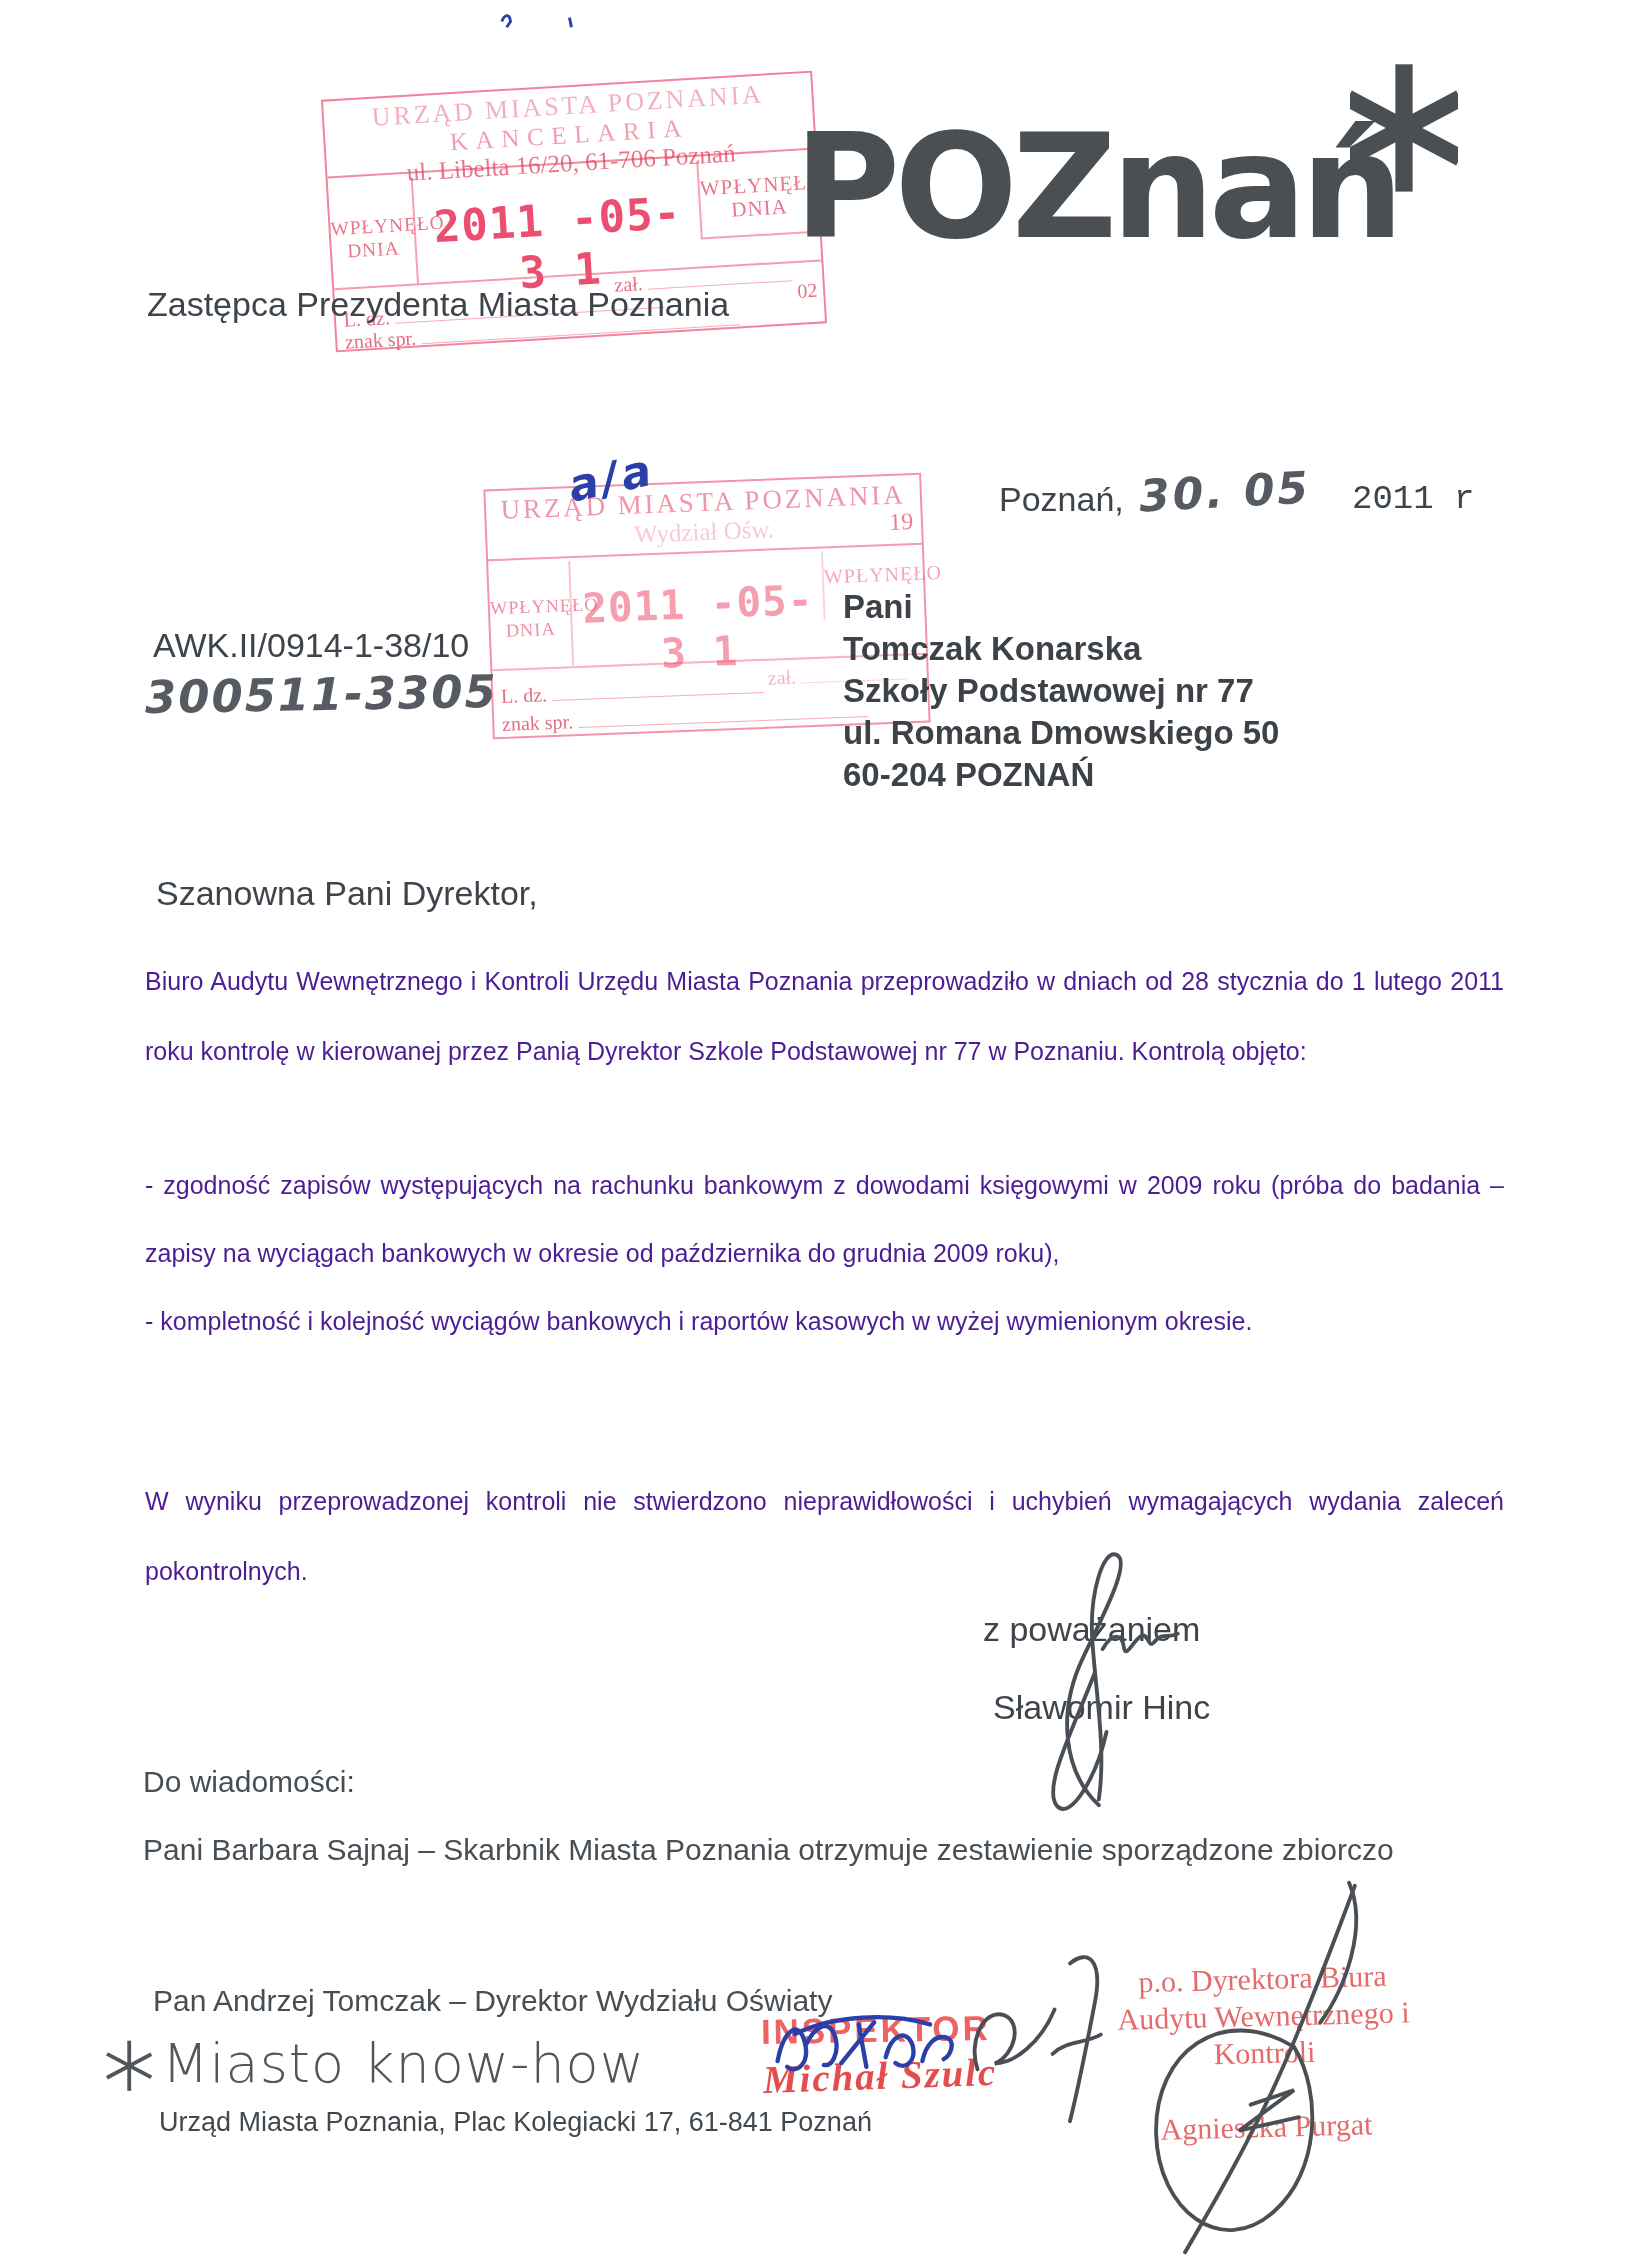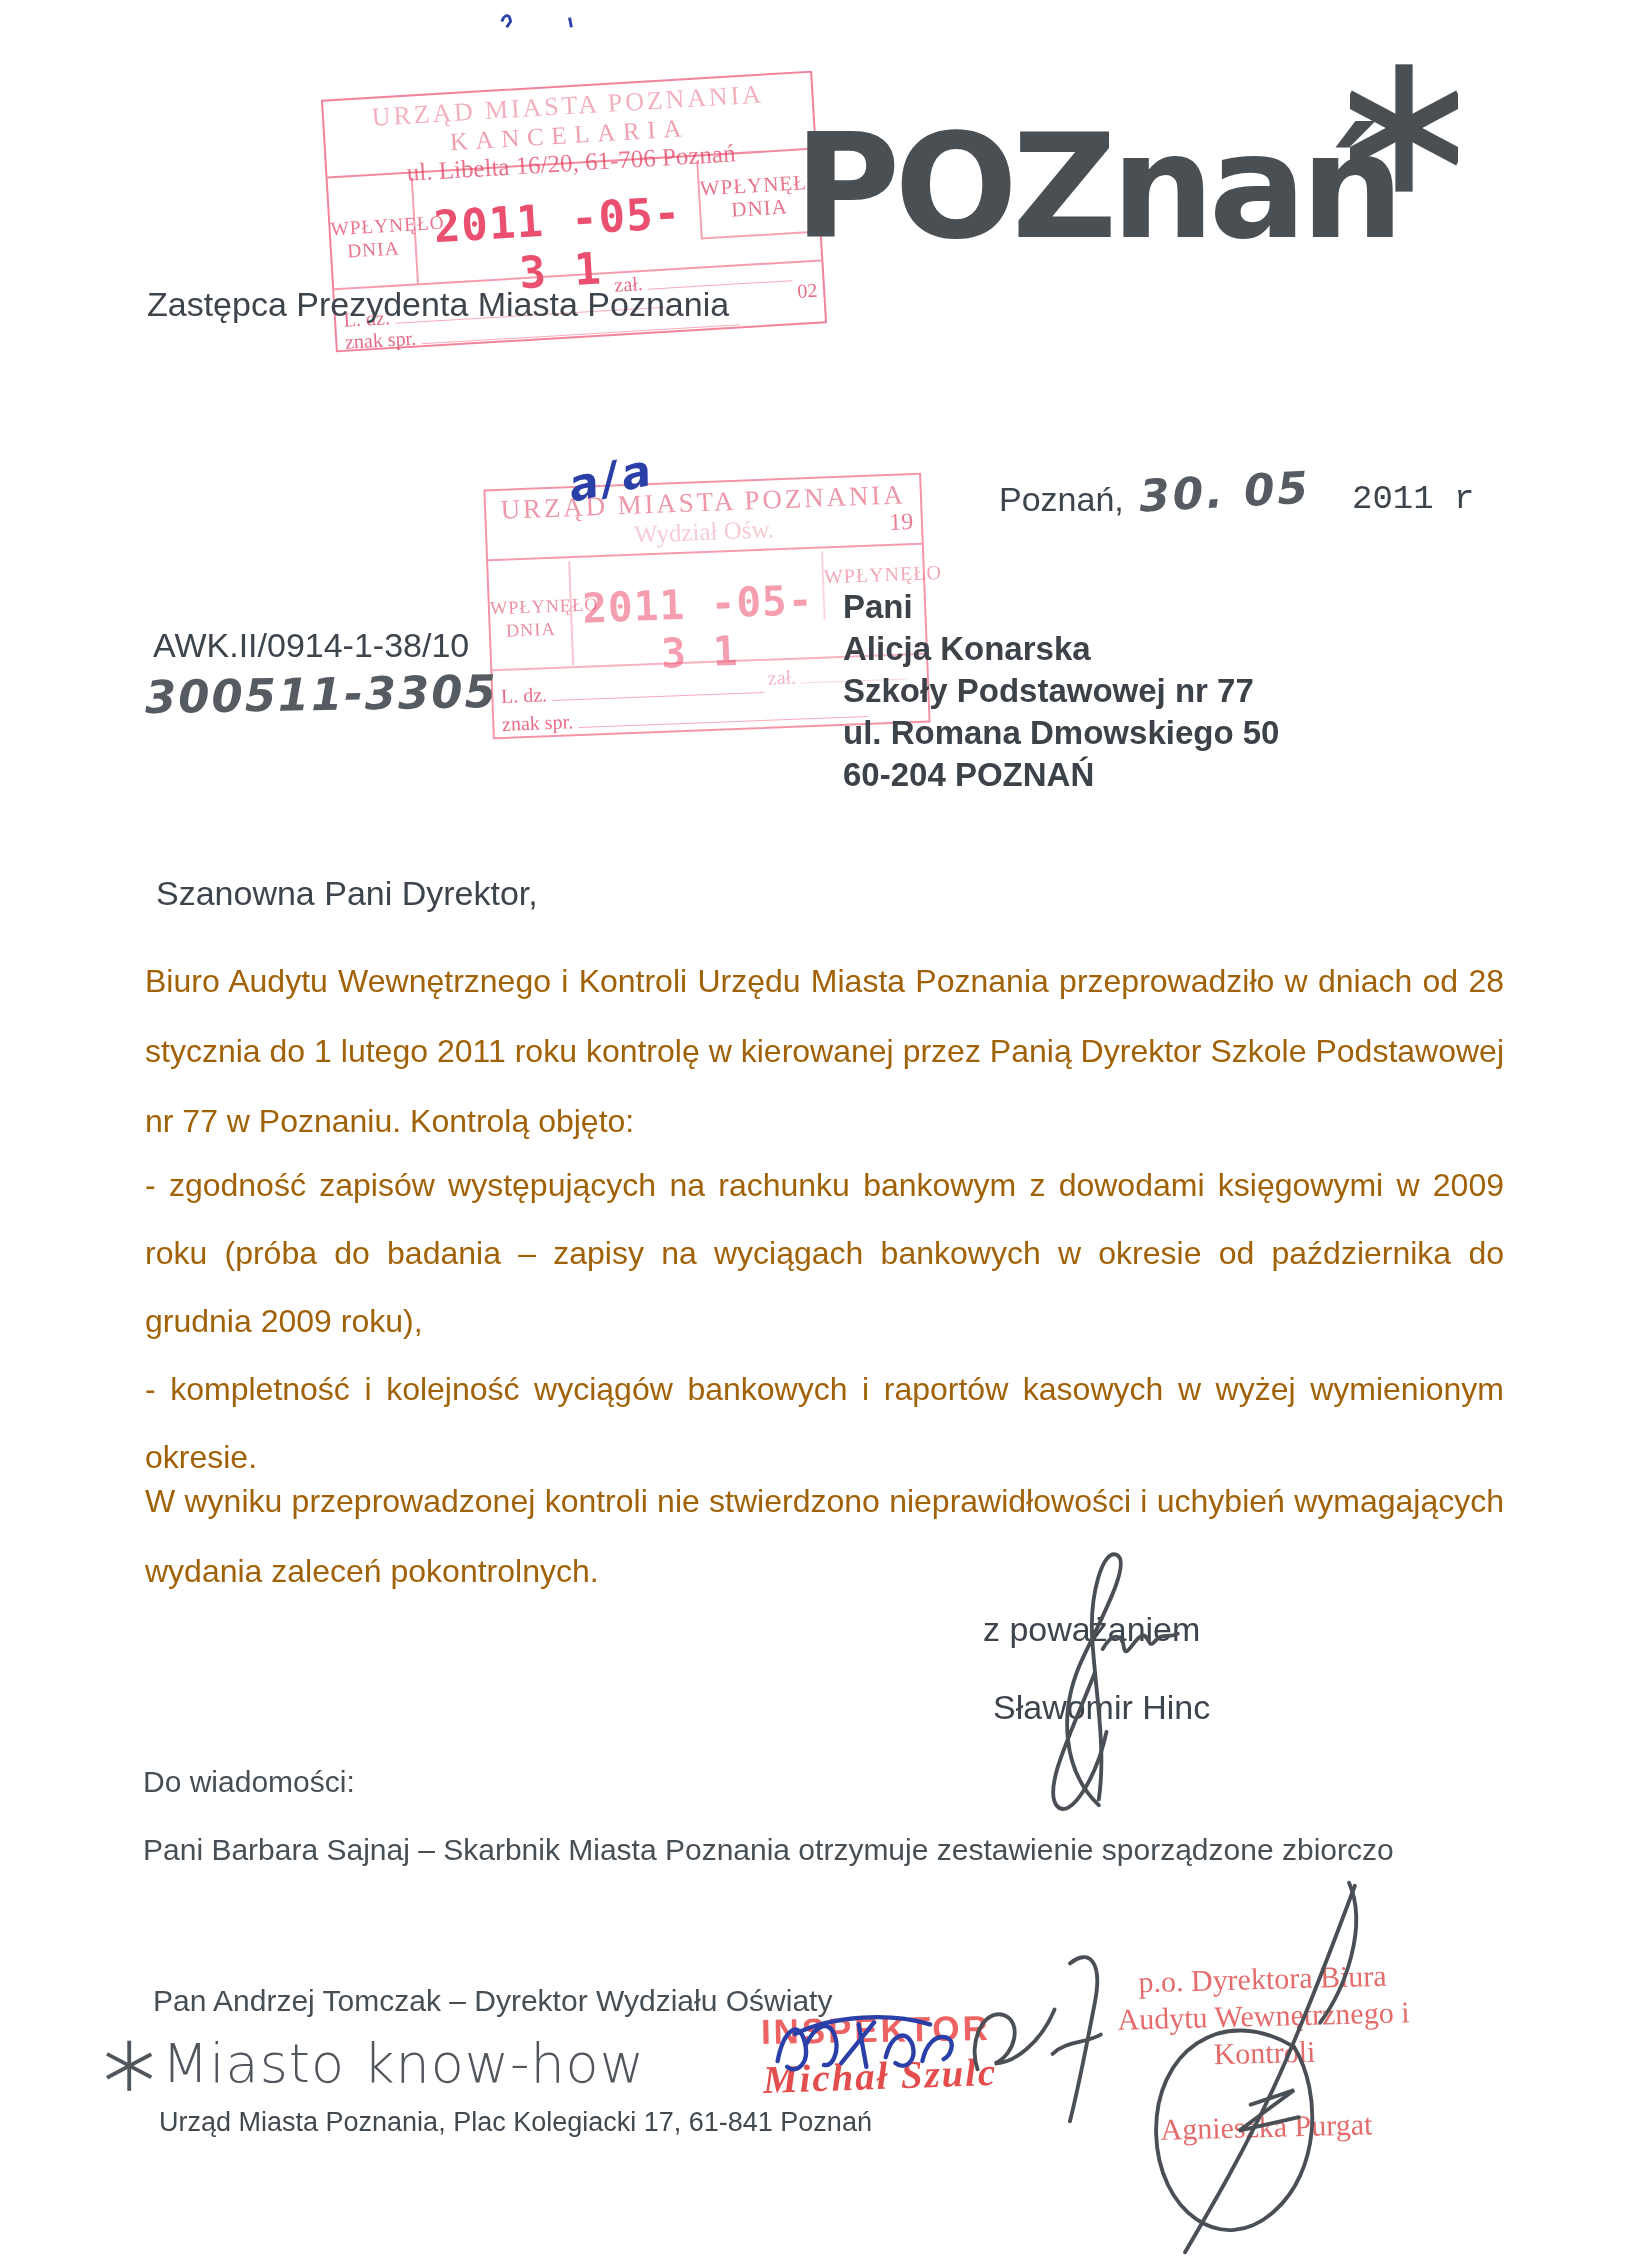--- a/index.html
+++ b/index.html
@@ -22,21 +22,21 @@
   .s-head{ text-align:center; }
   .s-head .l1{font-size:26px; letter-spacing:2.9px; opacity:.45;}
   .s-head .l2{font-size:25px; letter-spacing:7.7px; opacity:.55;}
   .s-head .l3{font-size:25px; opacity:.8;}
   .wpl{font-size:19.3px; text-align:center; line-height:23px; opacity:.8; letter-spacing:1px;}
   .stamp-date{font-family:"DejaVu Sans Mono", monospace; font-weight:bold; font-size:44px;
     letter-spacing:1px; color:rgba(233,60,95,.9); text-align:center;}
   .s-bottom{font-size:20px; opacity:.85;}
   
   .t{font-size:34px; color:#3e444b;}
-  .para{font-size:32px; line-height:70px; text-align:justify; color:#a16207; margin:0;}
+  .para{font-size:25px; line-height:70px; text-align:justify; color:#4c1d95; margin:0;}
   .cc{font-size:30px; color:#474e54;}
   
   .hand{font-family:"DejaVu Sans", sans-serif; font-style:italic; font-weight:bold; color:#565b62;}
   .hand-blue{color:#2b3fa8;}
   
   .red-stamp{font-family:"Liberation Serif", serif; color:#e65252;}
   .red-title{font-family:"Liberation Sans", sans-serif; font-weight:bold; font-size:35px; letter-spacing:2.9px; color:#ea4848; opacity:.85;}
   .red-script{font-style:italic; font-weight:bold; font-size:39px; color:#e34d4d;}
   .dir-stamp{width:367px; text-align:center; font-size:30px; line-height:37px; color:#e25b5b; opacity:.9;}
   
@@ -113,21 +113,21 @@
 
   <div class="abs t" style="left:999px; top:480px;">Poznań,</div>
   <div class="abs hand" style="left:1139px; top:466px; font-size:44px; letter-spacing:2.9px; transform:rotate(-3deg);">30. 05</div>
   <div class="abs t" style="left:1352px; top:480px;font-family:Liberation Mono, monospace;">2011 r</div>
 
   <div class="abs t" style="left:153px; top:626px;">AWK.II/0914-1-38/10</div>
   <div class="abs hand" style="left:145px; top:668px; font-size:45px; letter-spacing:1.9px; transform:rotate(-1deg);">300511-3305</div>
 
   <div class="abs" style="left:843px; top:586px; font-size:33px; font-weight:bold; line-height:42px; color:#3c4248;">
     <div>Pani</div>
-    <div>Alicja Konarska</div>
+    <div>Tomczak Konarska</div>
     <div>Szkoły Podstawowej nr 77</div>
     <div>ul. Romana Dmowskiego 50</div>
     <div>60-204 POZNAŃ</div>
   </div>
 
   <div class="abs t" style="left:156px; top:874px;">Szanowna Pani Dyrektor,</div>
 
   <p class="abs para" style="left:145px; top:946px; width:1359px;">Biuro Audytu Wewnętrznego i Kontroli Urzędu Miasta Poznania przeprowadziło w dniach od 28 stycznia do 1 lutego 2011 roku  kontrolę w kierowanej przez Panią Dyrektor  Szkole Podstawowej nr 77 w Poznaniu. Kontrolą objęto:</p>
 
   <div class="abs" style="left:145px; top:1151px; width:1359px;">

